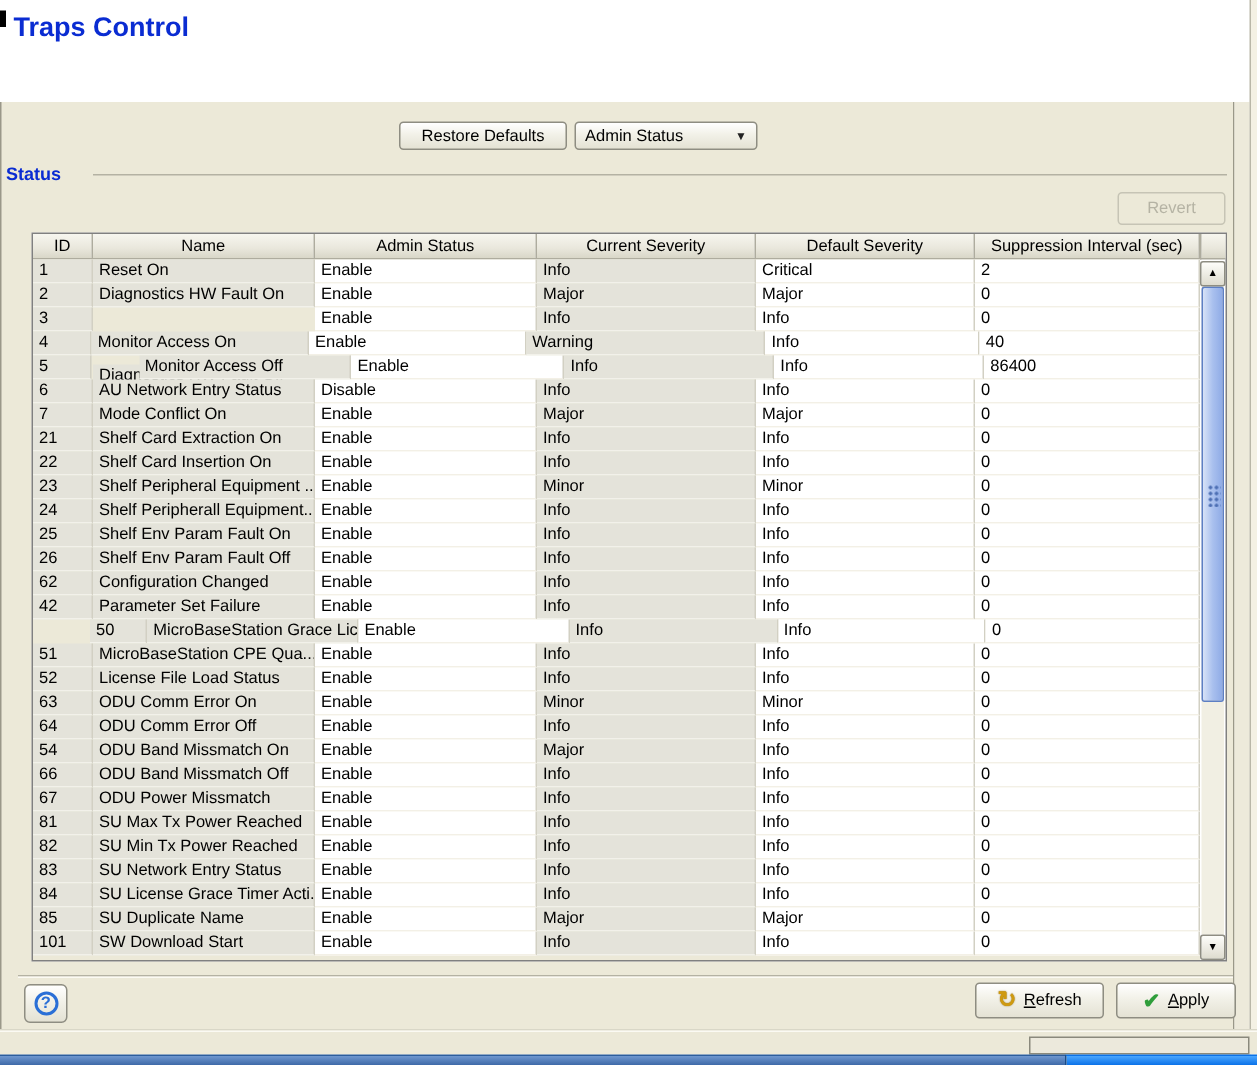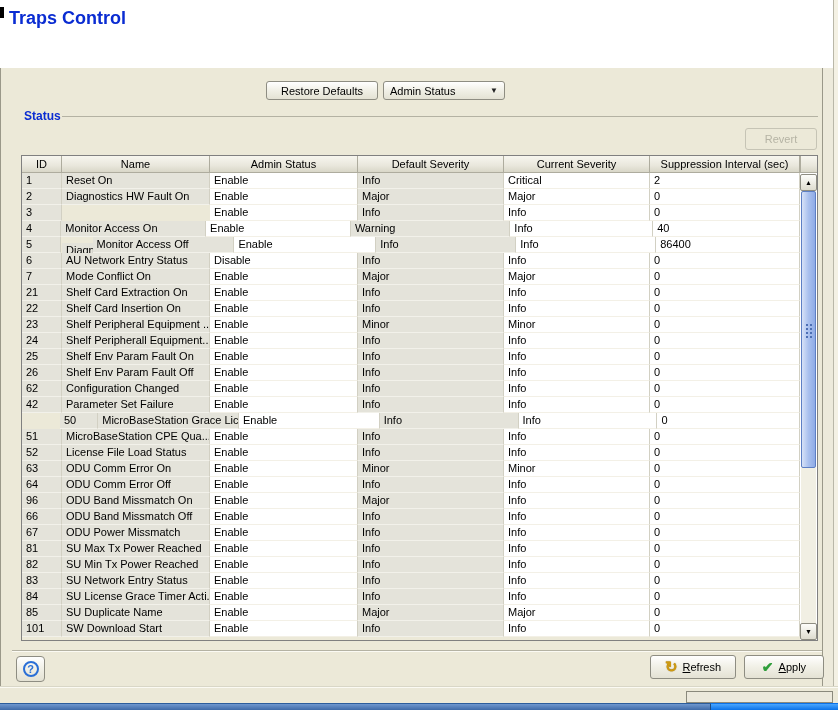--- a/index.html
+++ b/index.html
@@ -23,21 +23,21 @@
             background:linear-gradient(#ffffff,#f2f1e8 45%,#e4e2d4); border:1px solid #8e8d82; border-radius:3px;
             font-size:11px; color:#000; cursor:default; }
   .xp-btn.disabled { background:#ece9d8; border:1px solid #c6c4b5; color:#b5b3a4; }
 
   .restore-btn { left:266px; top:81px; width:112px; height:19px; }
   .combo { position:absolute; left:383px; top:81px; width:122px; height:19px;
            background:linear-gradient(#ffffff,#f2f1e8 45%,#e4e2d4); border:1px solid #8e8d82; border-radius:3px;
            display:flex; align-items:center; justify-content:space-between; padding:0 6px 0 6px; }
   .combo-arrow { font-size:8px; color:#222; }
 
-  .status-label { position:absolute; left:24px; top:109px; font-size:12px; font-weight:bold; color:#0a2cd2; }
+  .status-label { position:absolute; left:4px; top:109px; font-size:12px; font-weight:bold; color:#0a2cd2; }
   .status-rule { position:absolute; left:62px; top:116px; width:756px; height:1px; background:#b4b2a3; }
 
   .revert-btn { left:745px; top:128px; width:72px; height:22px; }
 
   
   .grid { position:absolute; left:21px; top:155px; width:797px; height:486px; border:1px solid #808080; background:#ffffff; }
   .grid-header { position:absolute; left:0; top:0; height:17px; display:flex; }
   .hcell { height:17px; background:linear-gradient(#f7f6ef,#e9e7dc 60%,#d9d7c8); border-right:1px solid #aeac9e;
            border-bottom:1px solid #aeac9e; display:flex; align-items:center; justify-content:center;
            font-size:11px; color:#000; overflow:hidden; white-space:nowrap; }
@@ -118,22 +118,22 @@
 
   <div class="xp-btn revert-btn disabled">
     <span class="btn-label">Revert</span>
   </div>
 
   <div class="grid">
     <div class="grid-header" id="grid-header">
         <div class="hcell" style="width: 40px;">ID</div>
         <div class="hcell" style="width: 148px;">Name</div>
         <div class="hcell" style="width: 148px;">Admin Status</div>
+        <div class="hcell" style="width: 146px;">Current Severity</div>
         <div class="hcell" style="width: 146px;">Default Severity</div>
-        <div class="hcell" style="width: 146px;">Current Severity</div>
         <div class="hcell" style="width: 150px;">Suppression Interval (sec)</div>
       </div>
     <div class="grid-body" id="grid-body">
         <div class="trow">
           <div class="tcell gray" style="width: 40px;">1</div>
           <div class="tcell gray" style="width: 148px;">Reset On</div>
           <div class="tcell white" style="width: 148px;">Enable</div>
           <div class="tcell gray" style="width: 146px;">Info</div>
           <div class="tcell white" style="width: 146px;">Critical</div>
           <div class="tcell white" style="width: 150px;">2</div>
@@ -284,21 +284,21 @@
         </div>
         <div class="trow">
           <div class="tcell gray" style="width: 40px;">64</div>
           <div class="tcell gray" style="width: 148px;">ODU Comm Error Off</div>
           <div class="tcell white" style="width: 148px;">Enable</div>
           <div class="tcell gray" style="width: 146px;">Info</div>
           <div class="tcell white" style="width: 146px;">Info</div>
           <div class="tcell white" style="width: 150px;">0</div>
         </div>
         <div class="trow">
-          <div class="tcell gray" style="width: 40px;">96</div>
+          <div class="tcell gray" style="width: 40px;">54</div>
           <div class="tcell gray" style="width: 148px;">ODU Band Missmatch On</div>
           <div class="tcell white" style="width: 148px;">Enable</div>
           <div class="tcell gray" style="width: 146px;">Major</div>
           <div class="tcell white" style="width: 146px;">Info</div>
           <div class="tcell white" style="width: 150px;">0</div>
         </div>
         <div class="trow">
           <div class="tcell gray" style="width: 40px;">66</div>
           <div class="tcell gray" style="width: 148px;">ODU Band Missmatch Off</div>
           <div class="tcell white" style="width: 148px;">Enable</div>

